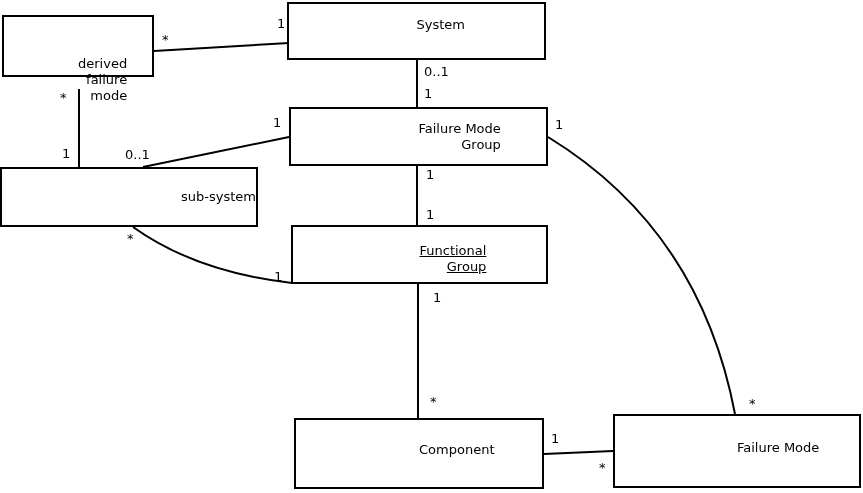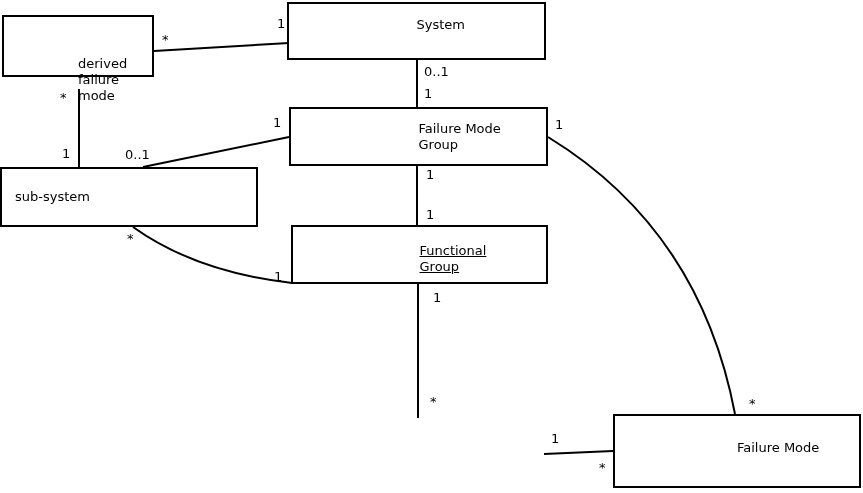--- a/index.html
+++ b/index.html
@@ -36,27 +36,27 @@
     background: #ffffff;
     border: 2px solid #000000;
     z-index: 2;
   }
   .node-label {
     position: absolute;
     left: 50%;
     font-size: 13px;
     line-height: 16px;
     white-space: pre-line;
-    text-align: left;
+    text-align: right;
     color: #000000;
   }
   .node-label.centered {
-    left: 13px;
+    left: 0;
     right: 0;
-    text-align: left;
+    text-align: right;
   }
   .mult {
     position: absolute;
     font-size: 13px;
     line-height: 15px;
     color: #000000;
     z-index: 3;
     white-space: nowrap;
   }
   
@@ -109,20 +109,23 @@
 
   <div class="node" id="node-sub-system">
     <span class="node-label centered">sub-system</span>
   </div>
 
   <div class="node" id="node-functional-group">
     <span class="node-label">Functional
 Group</span>
   </div>
 
+  <div class="node" id="node-component">
+    <span class="node-label">Component</span>
+  </div>
 
   <div class="node" id="node-failure-mode">
     <span class="node-label">Failure Mode</span>
   </div>
 
   <span class="mult" style="left:277px; top:16px;">1</span>
   <span class="mult" style="left:162px; top:32px;">*</span>
 
   <span class="mult" style="left:60px;  top:90px;">*</span>
   <span class="mult" style="left:62px;  top:146px;">1</span>

